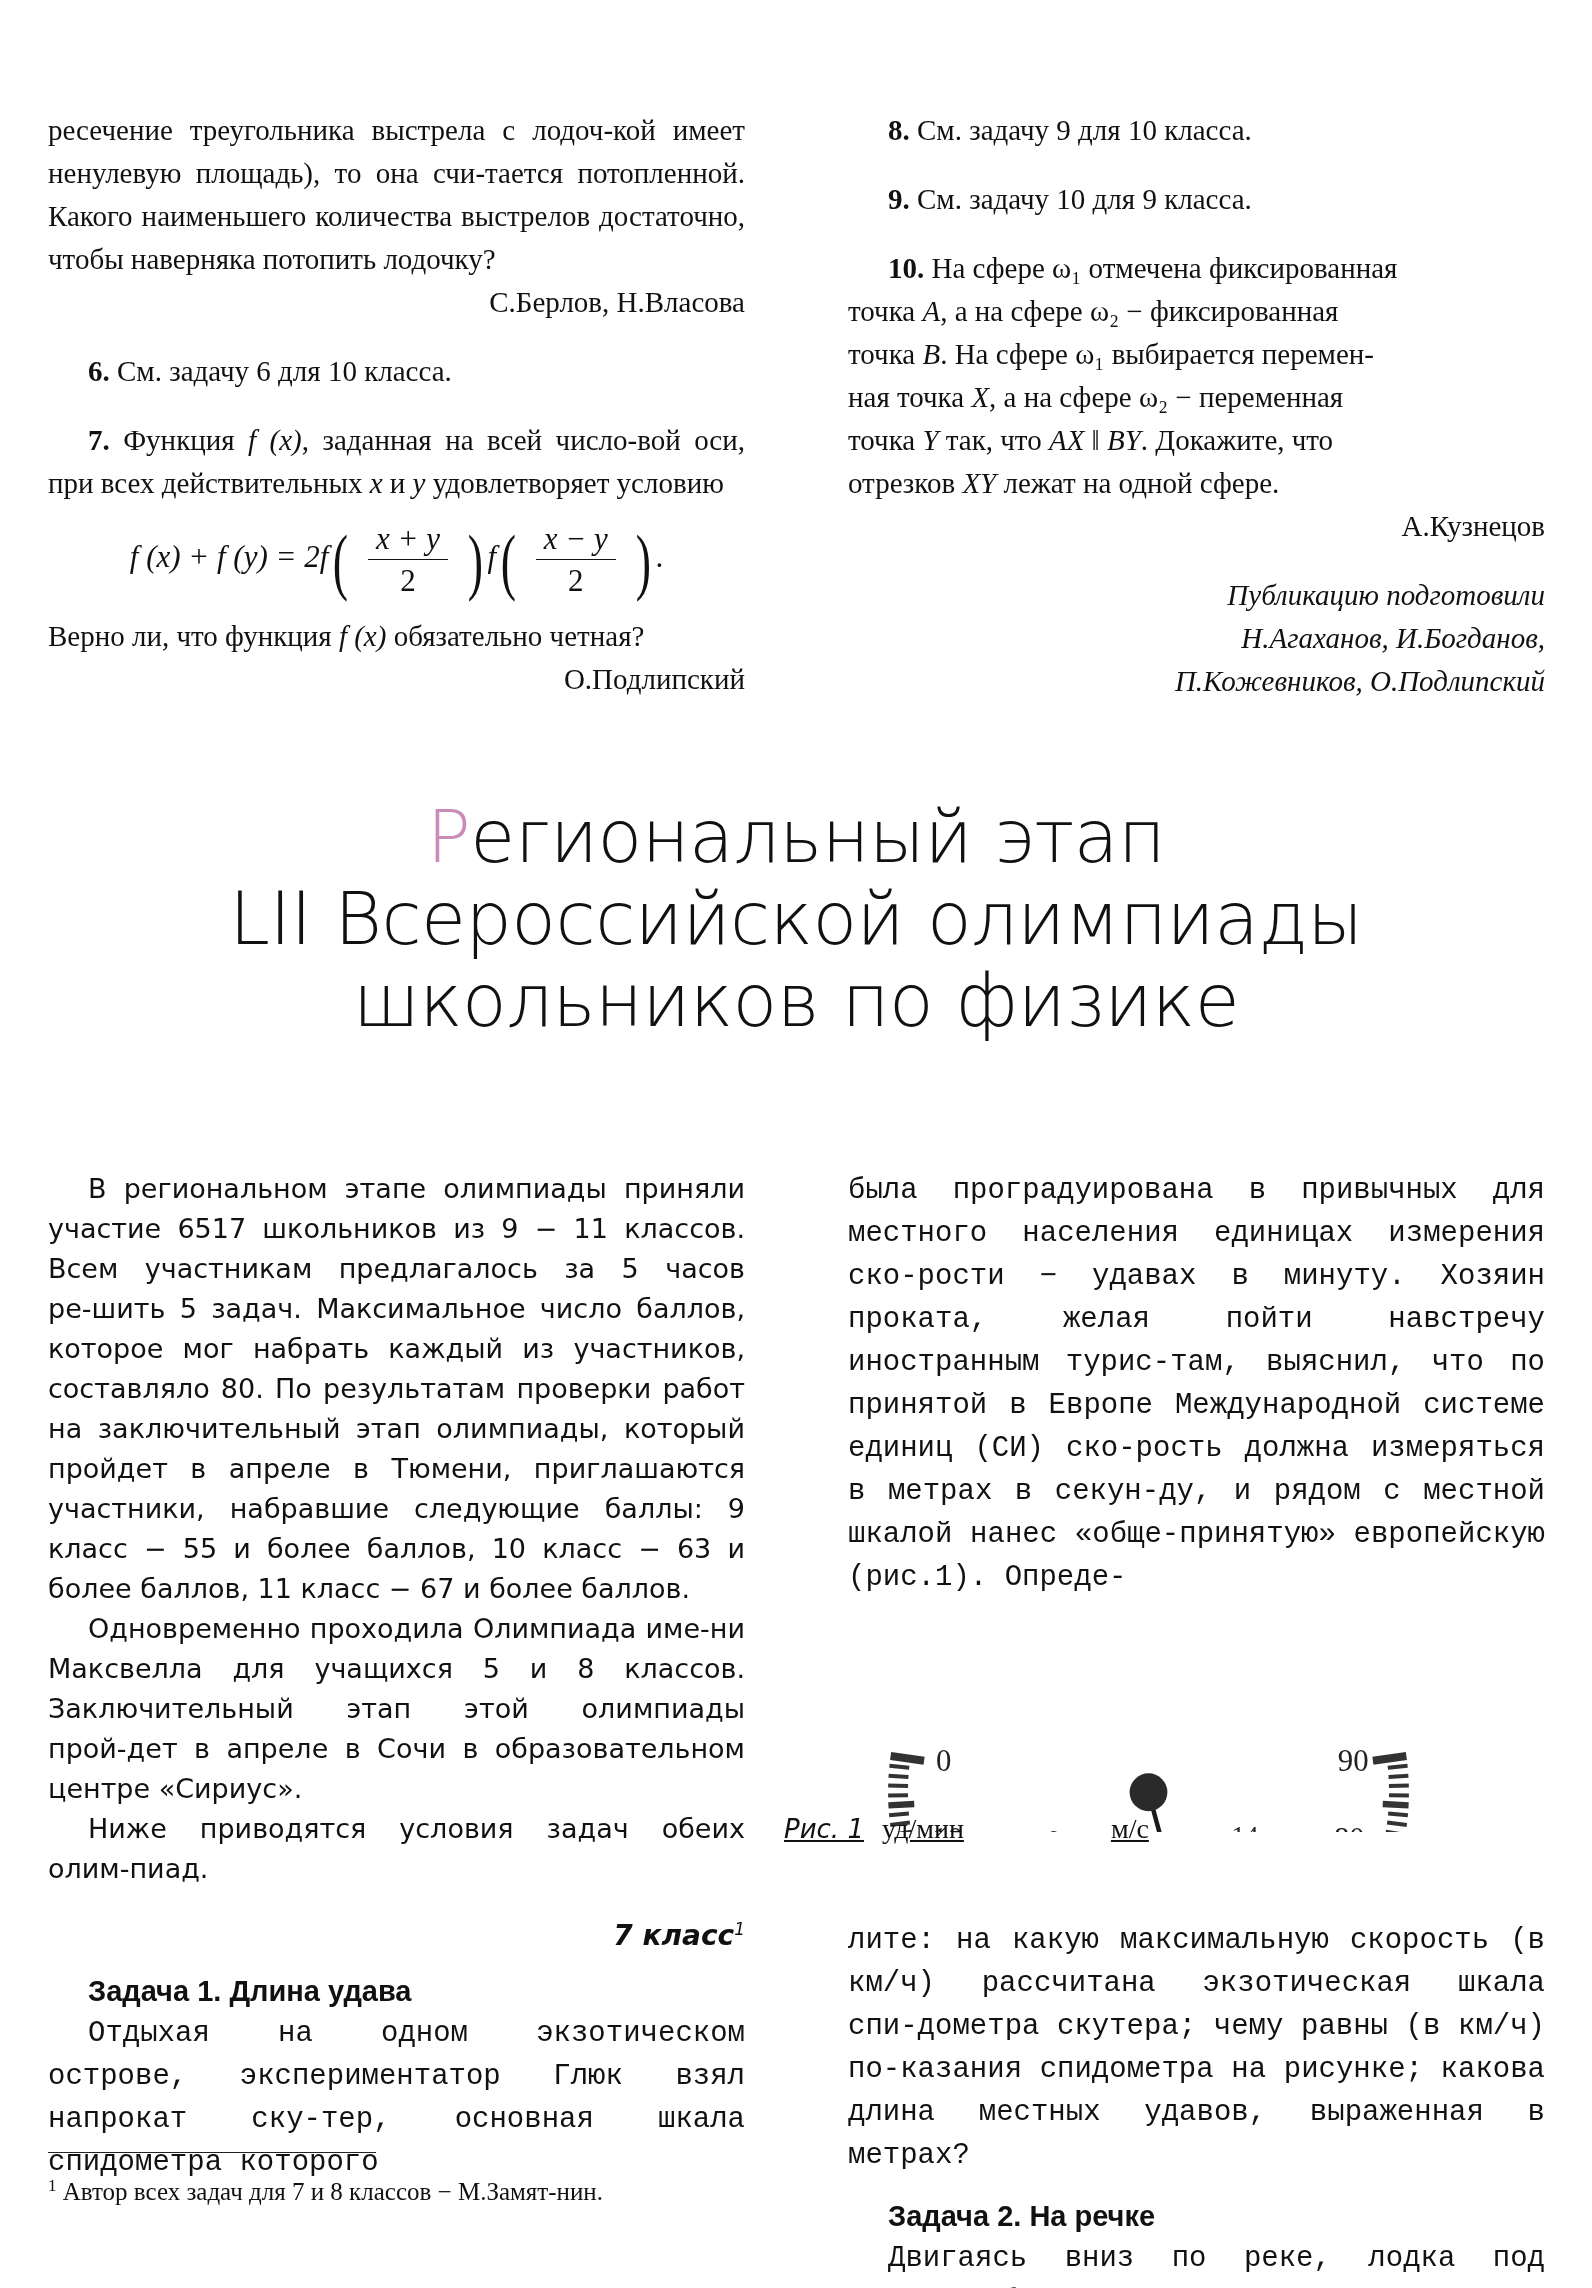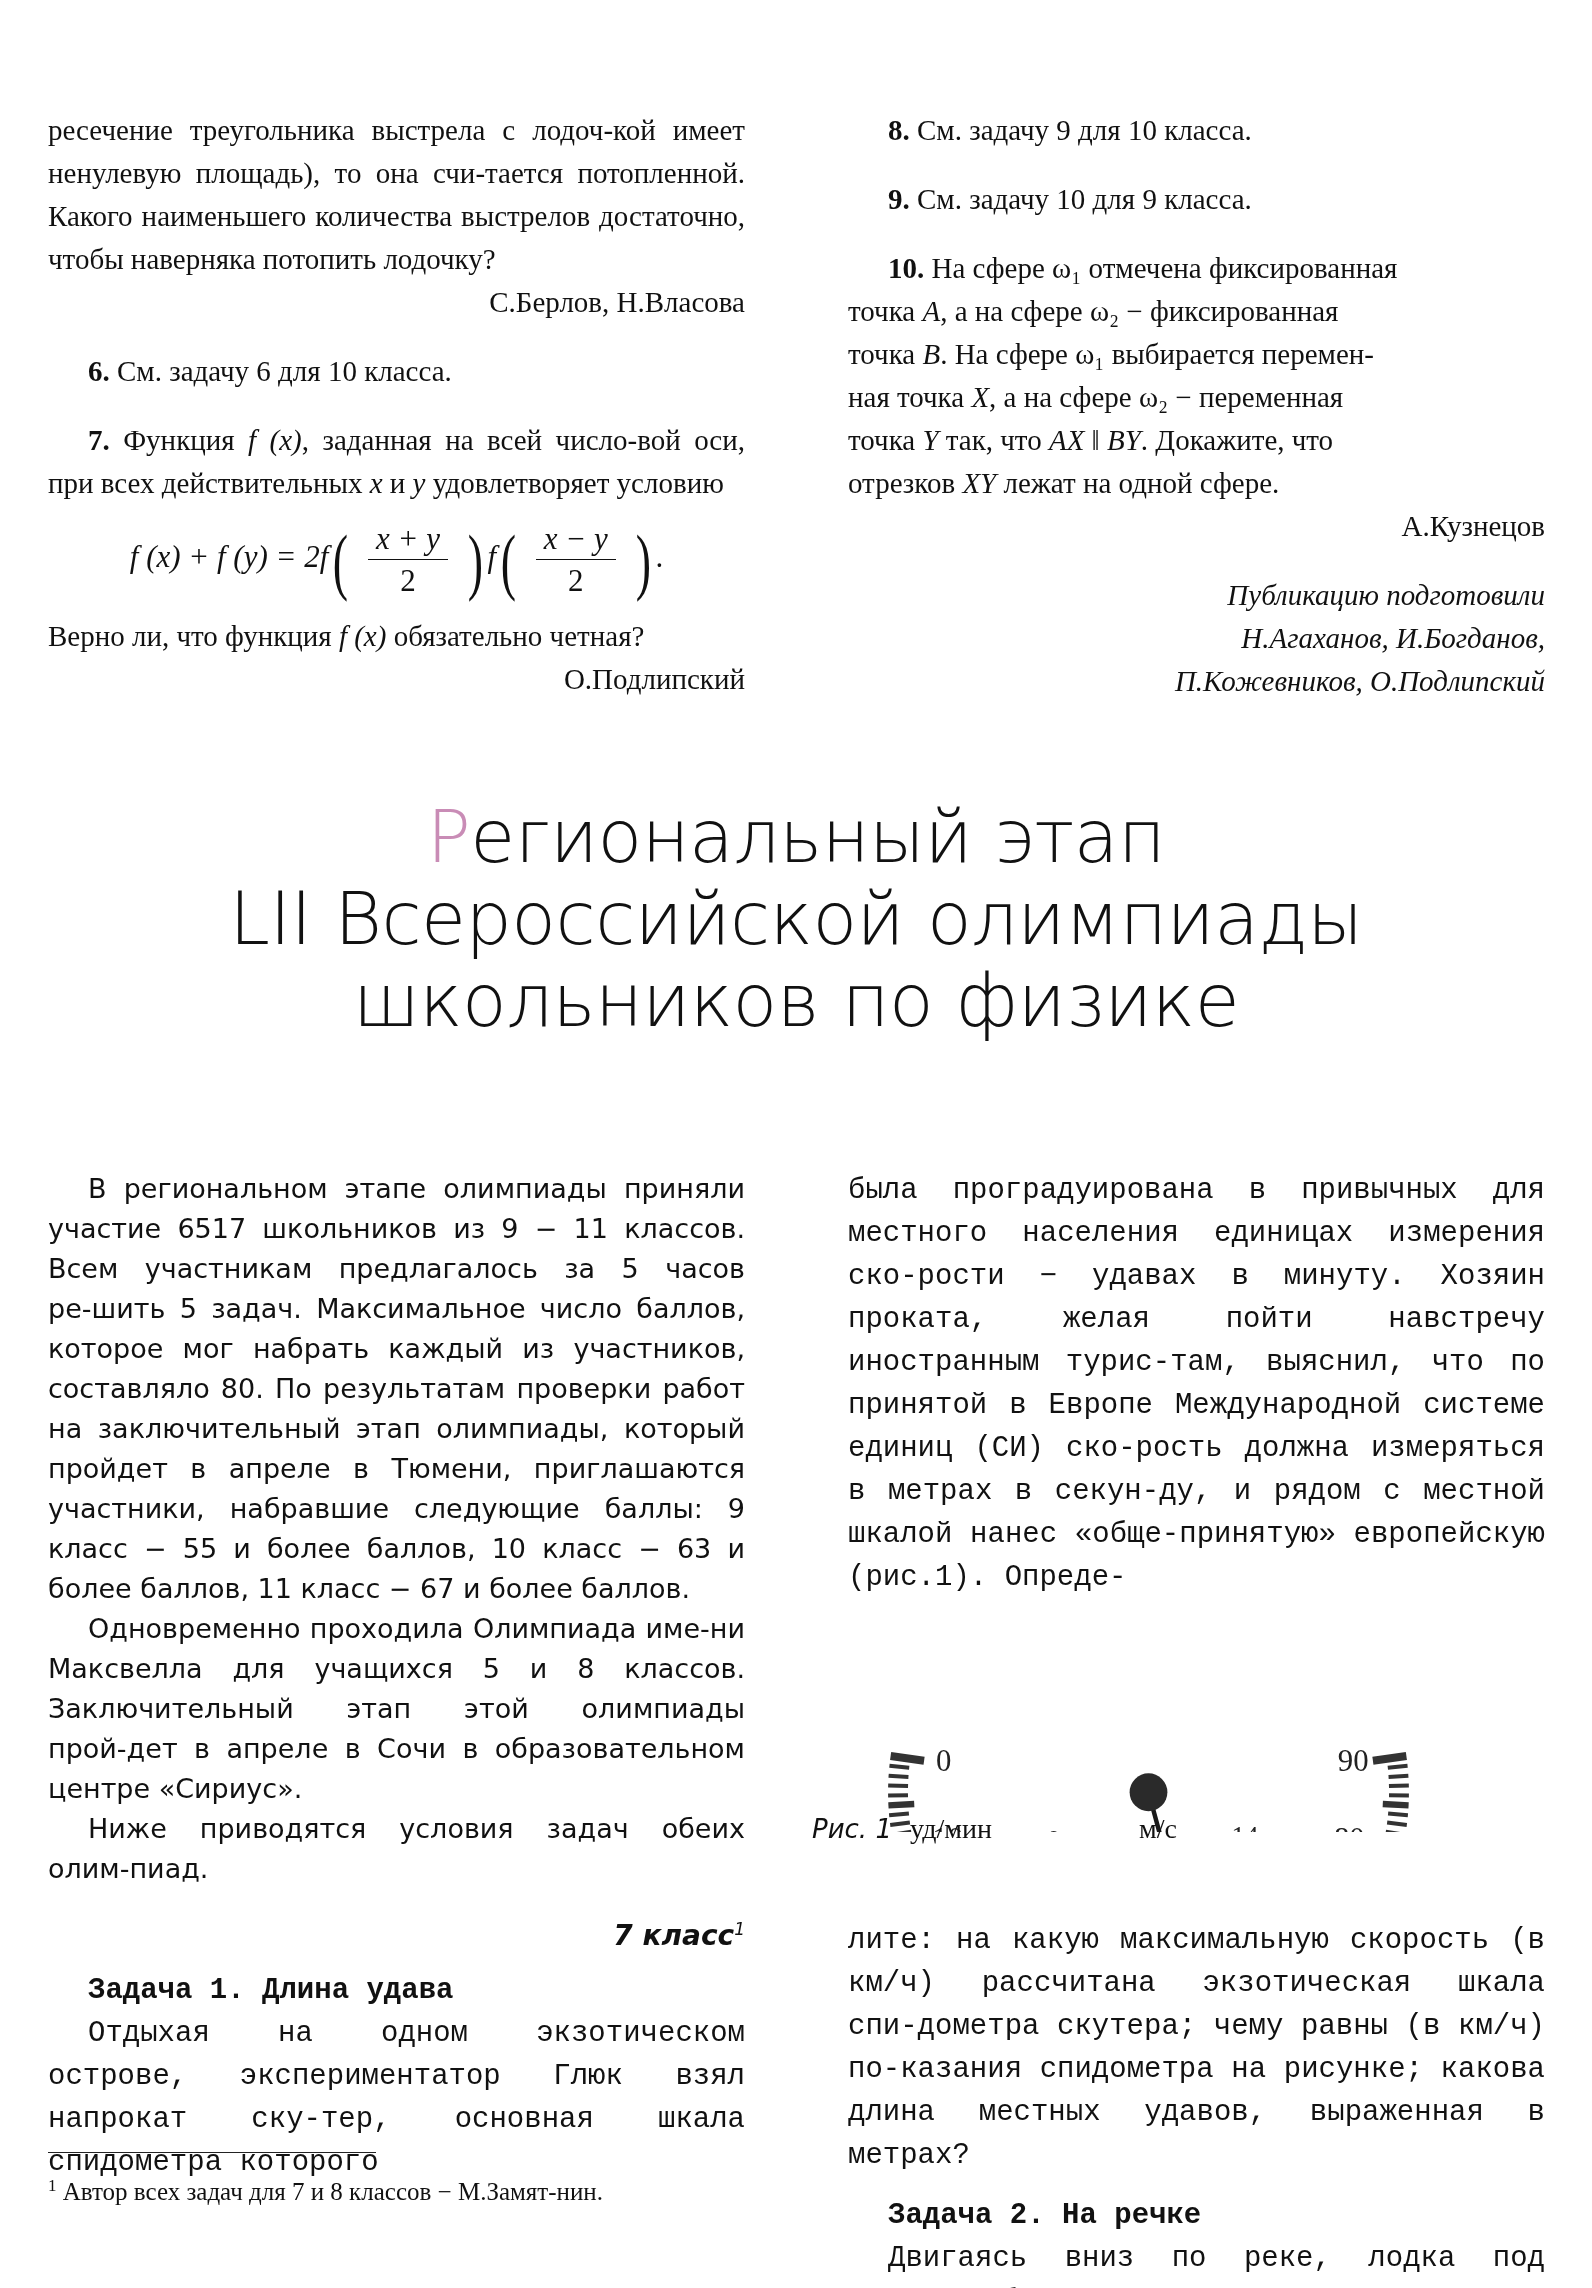--- a/index.html
+++ b/index.html
@@ -137,21 +137,21 @@
     text-align: right;
     font-family: "DejaVu Sans", "Liberation Sans", sans-serif;
     font-weight: 700;
     font-style: italic;
     font-size: 28px;
     margin: 30px 0 14px 0;
   }
   .class-head sup { font-weight: 400; font-size: 17px; font-style: italic; }
 
   .task-head {
-    font-family: Liberation Mono, monospace;
+    font-family: Liberation Sans, sans-serif;
     font-weight: 700;
     font-size: 29px;
     line-height: 42px;
     margin: 18px 0 0 40px;
   }
   .task-body {
     font-family: Liberation Mono, monospace;
     font-size: 29px;
     line-height: 43px;
     text-align: justify;
@@ -177,24 +177,25 @@
 
   
   .figure {
     position: absolute;
     left: 800px; top: 1504px;
     width: 697px; height: 328px;
   }
   .figure svg { display: block; }
   .figcap {
     position: absolute;
-    left: 812px; top: 1813px;
+    left: 784px; top: 1813px;
     width: 697px;
     font-family: "Liberation Serif", serif;
     font-size: 28px;
+    text-decoration: underline;
   }
   .figcap .ris { font-style: italic; font-family: "DejaVu Sans","Liberation Sans",sans-serif; font-size: 26px; }
   .figcap .u1 { margin-left: 18px; }
   .figcap .u2 { margin-left: 147px; }
 </style>
 </head>
 <body>
 
 <div class="page">
 

